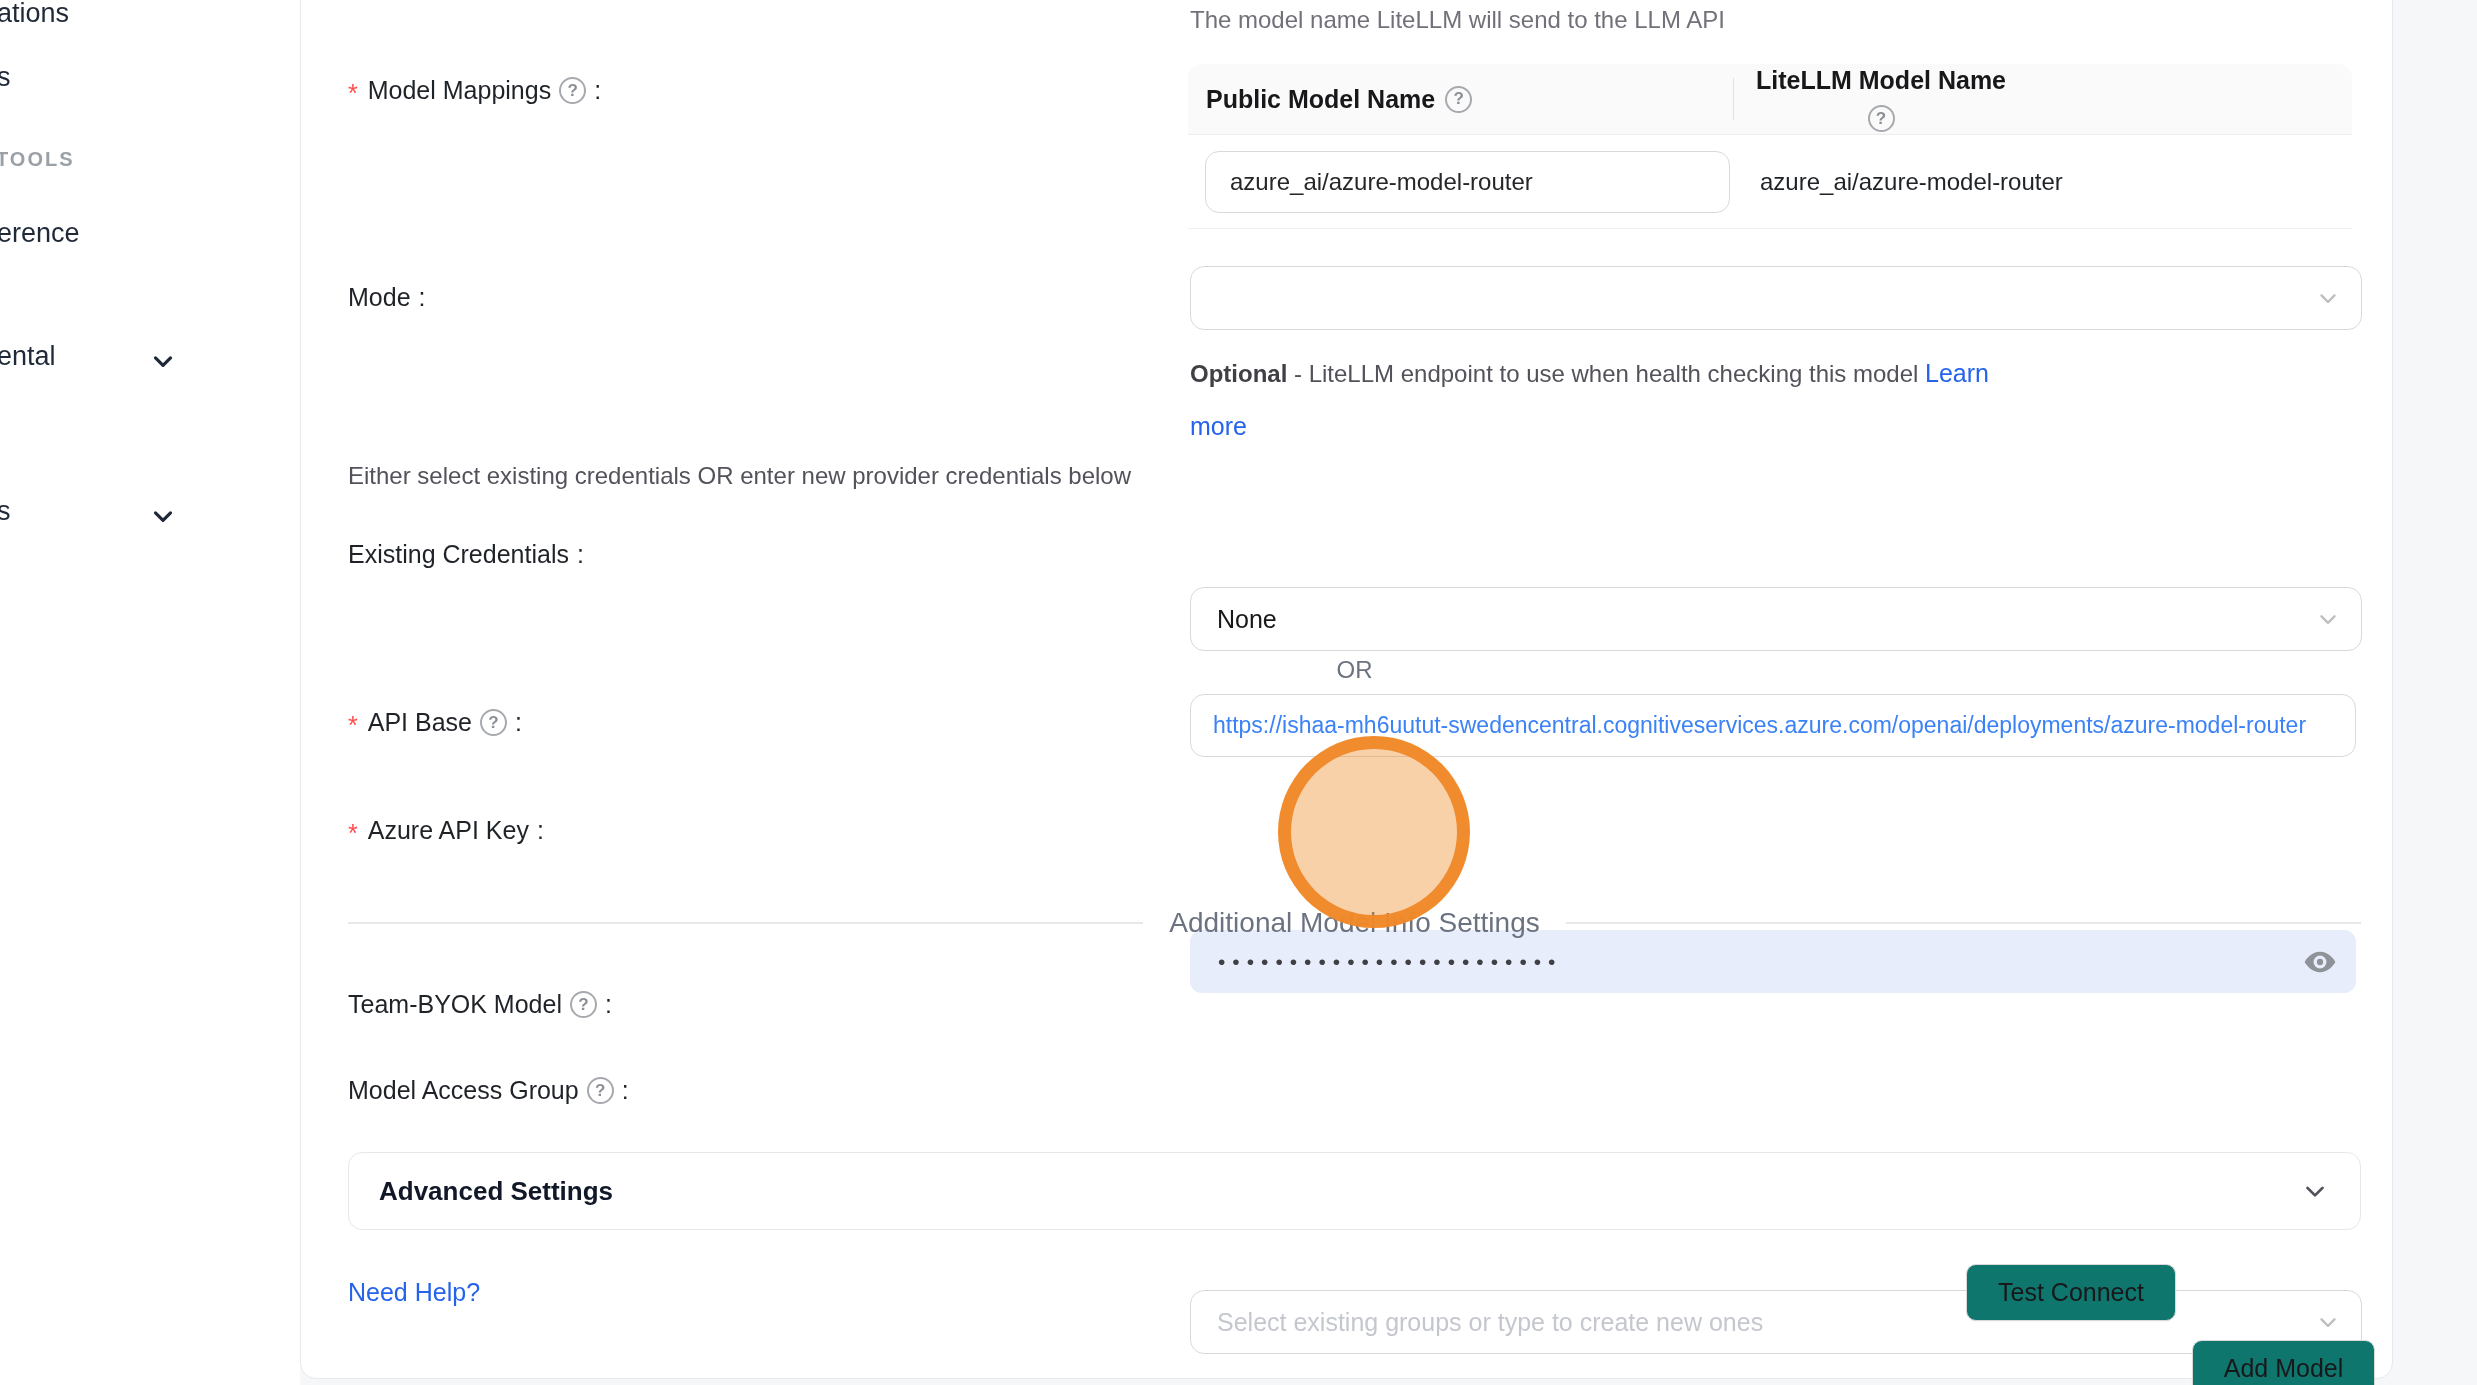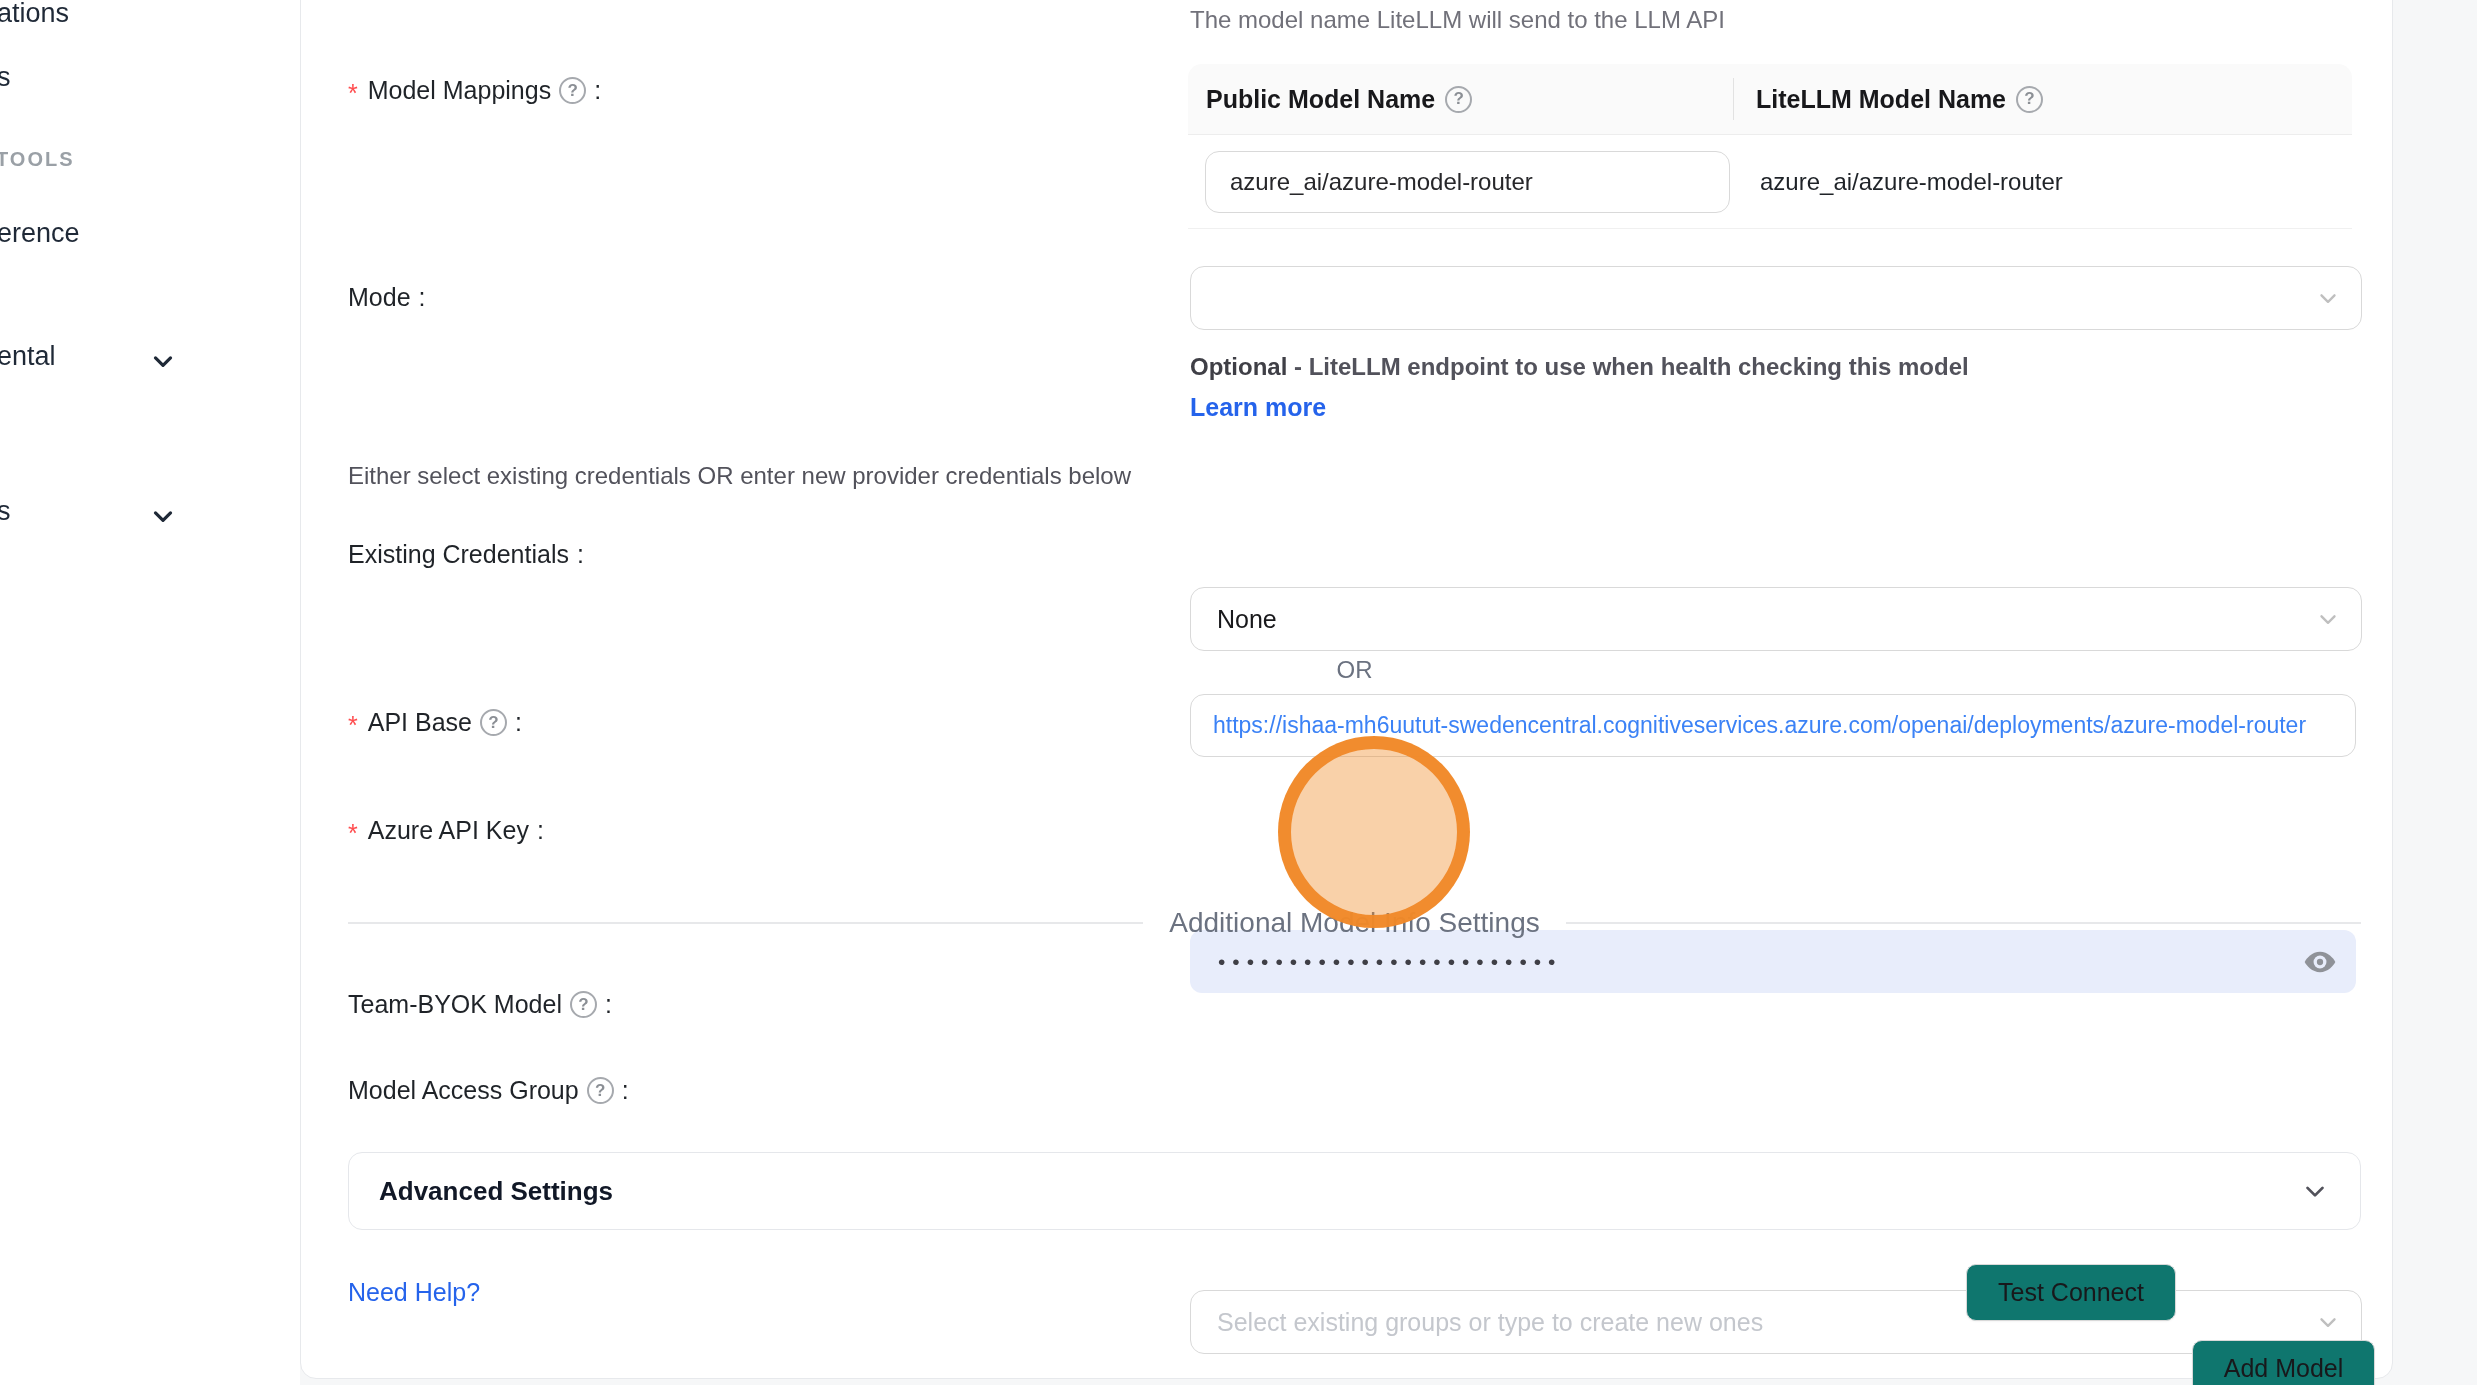--- a/index.html
+++ b/index.html
@@ -34,21 +34,21 @@
   .placeholder { color:#c4c7cd; overflow:hidden; white-space:nowrap; }
   .text-input { height:63px; border:1.5px solid #d9d9d9; border-radius:14px; background:#fff;
                 font-size:23px; color:#3b82f6; padding:0 22px; font-family:"Liberation Sans","DejaVu Sans",sans-serif;
                 white-space:nowrap; overflow:hidden; outline:none; }
   
   .mm-table { left:1188px; top:64px; width:1164px; }
   .mm-head { height:71px; background:#fafafa; border-radius:14px 14px 0 0; border-bottom:1px solid #ededed; display:flex; align-items:center; }
   .mm-th { display:flex; align-items:center; gap:10px; font-size:25px; font-weight:700; color:#18181b; }
   .mm-th1 { width:545px; padding-left:18px; }
   .mm-col-div { width:1px; height:42px; background:#e2e2e2; }
-  .mm-th2 { padding-left:22px; }
+  .mm-th2 { padding-left:22px;flex-direction:column; }
   .mm-body { height:94px; display:flex; align-items:center; border-bottom:1px solid #f0f0f0; background:#fff; }
   .mm-input { margin-left:17px; width:525px; height:62px; border:1.5px solid #d9d9d9; border-radius:14px;
               font-size:24px; color:#27272a; padding:0 24px; outline:none;
               font-family:"Liberation Sans","DejaVu Sans",sans-serif; }
   .mm-val { margin-left:30px; font-size:24px; color:#1f2328; }
   
   .tdivider { display:flex; align-items:center; gap:26px; width:2013px; }
   .tdivider .line { flex:1; height:1.5px; background:#e7e8ea; }
   .tdivider .dtext { color:#6b7280; white-space:nowrap; }
   
@@ -66,21 +66,21 @@
   .adv-panel { width:2013px; height:78px; border:1.5px solid #e5e7eb; border-radius:14px; background:#fff;
                display:flex; align-items:center; justify-content:space-between; padding:0 30px; cursor:pointer; }
   .adv-panel .adv-title { font-size:26px; font-weight:700; color:#111827; }
   .adv-panel .chev { color:#52525b; display:flex; }
   
   .link { color:#2563eb; font-size:25px; text-decoration:none; cursor:pointer; }
   .btn { height:57px; background:#0f766e; border:1.5px solid #d9d9d9; border-radius:10px; font-size:25px; color:#18181b;
          font-family:"Liberation Sans","DejaVu Sans",sans-serif; cursor:pointer; box-shadow:0 1px 2px rgba(0,0,0,.04);
          display:flex; align-items:center; justify-content:center; }
   
-  .opt-helper { width:846px; font-size:24px; line-height:40px; color:#52525b;font-weight:bold; }
+  .opt-helper { width:846px; font-size:24px; line-height:53px; color:#52525b; }
   .opt-helper b { color:#3f3f46; }
   
   .click-ind { position:absolute; left:1278px; top:736px; width:192px; height:192px; border-radius:50%;
                border:13px solid rgba(240,136,40,0.95); background:rgba(240,140,40,0.40); z-index:5; pointer-events:none; }
 </style>
 </head>
 <body>
 
 <aside class="sidebar">
   <div class="sb-item" style="top:-2px;">ations</div>

